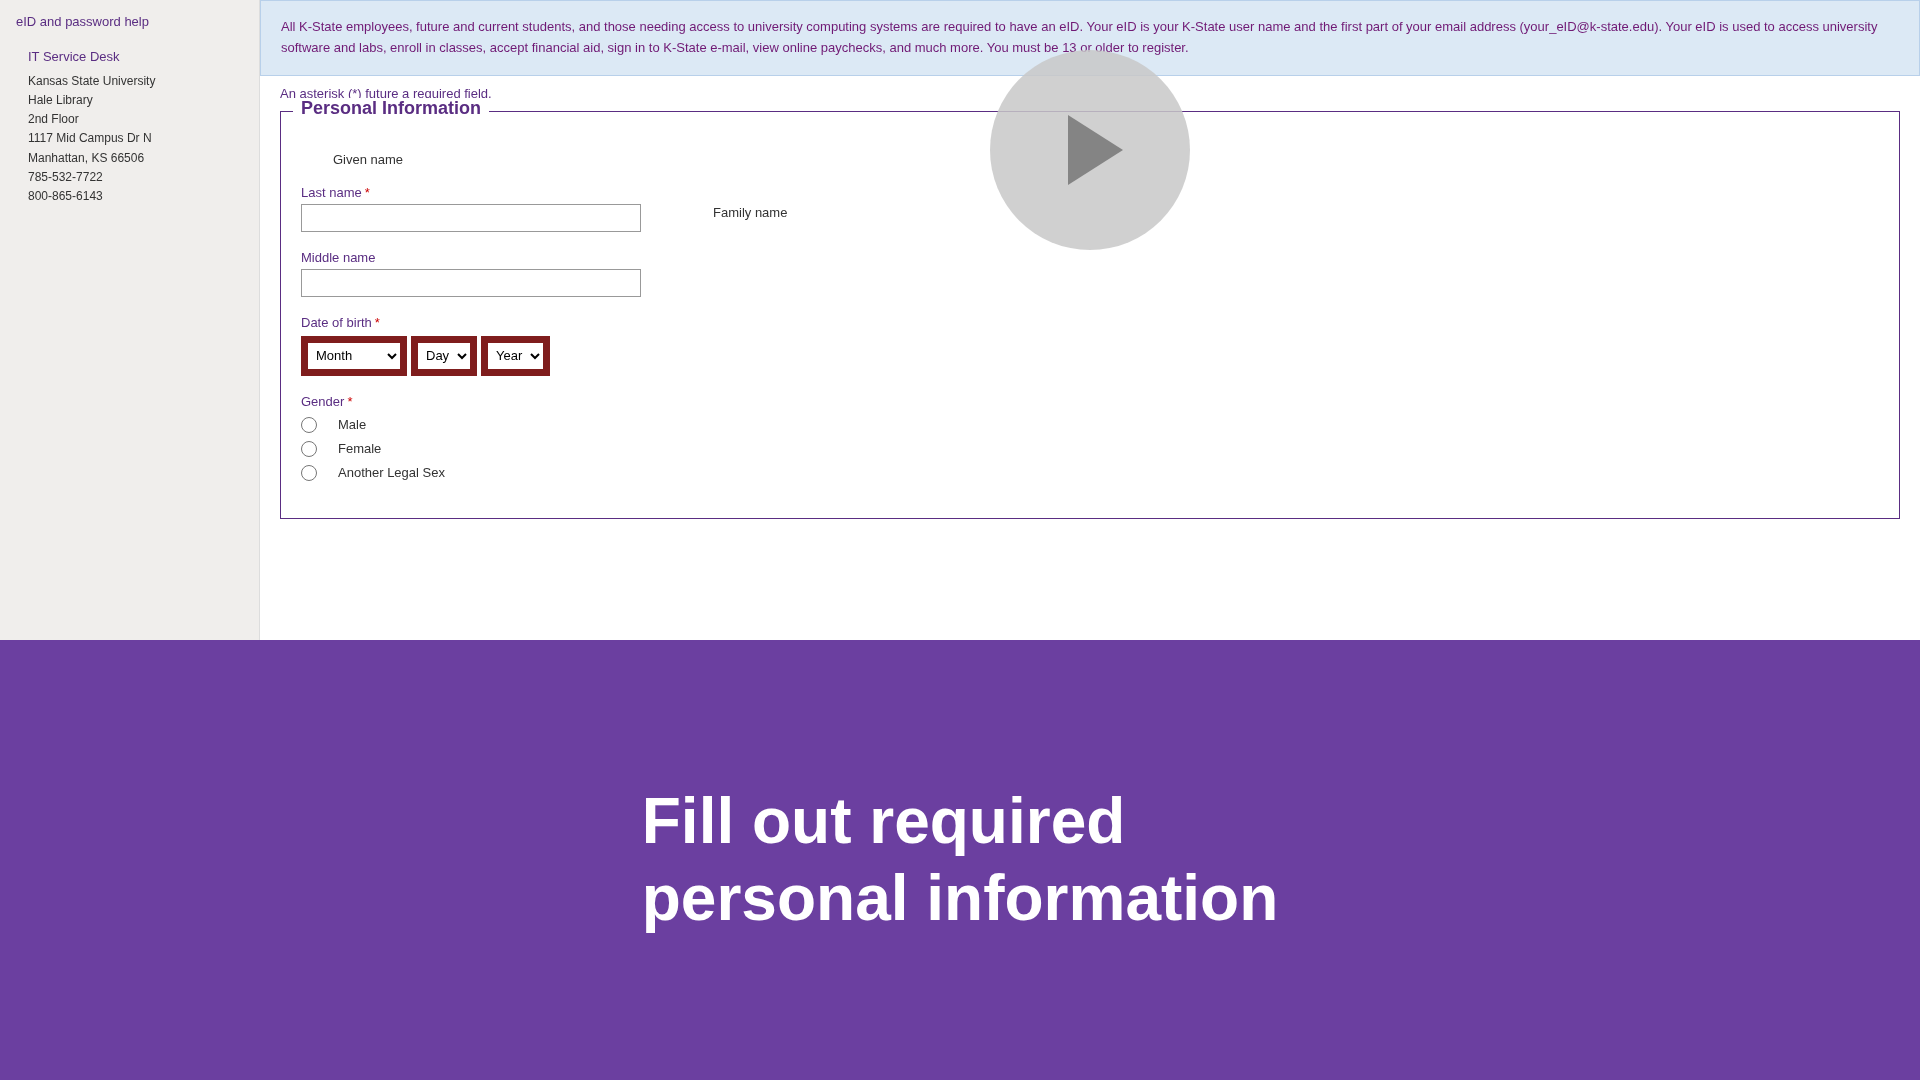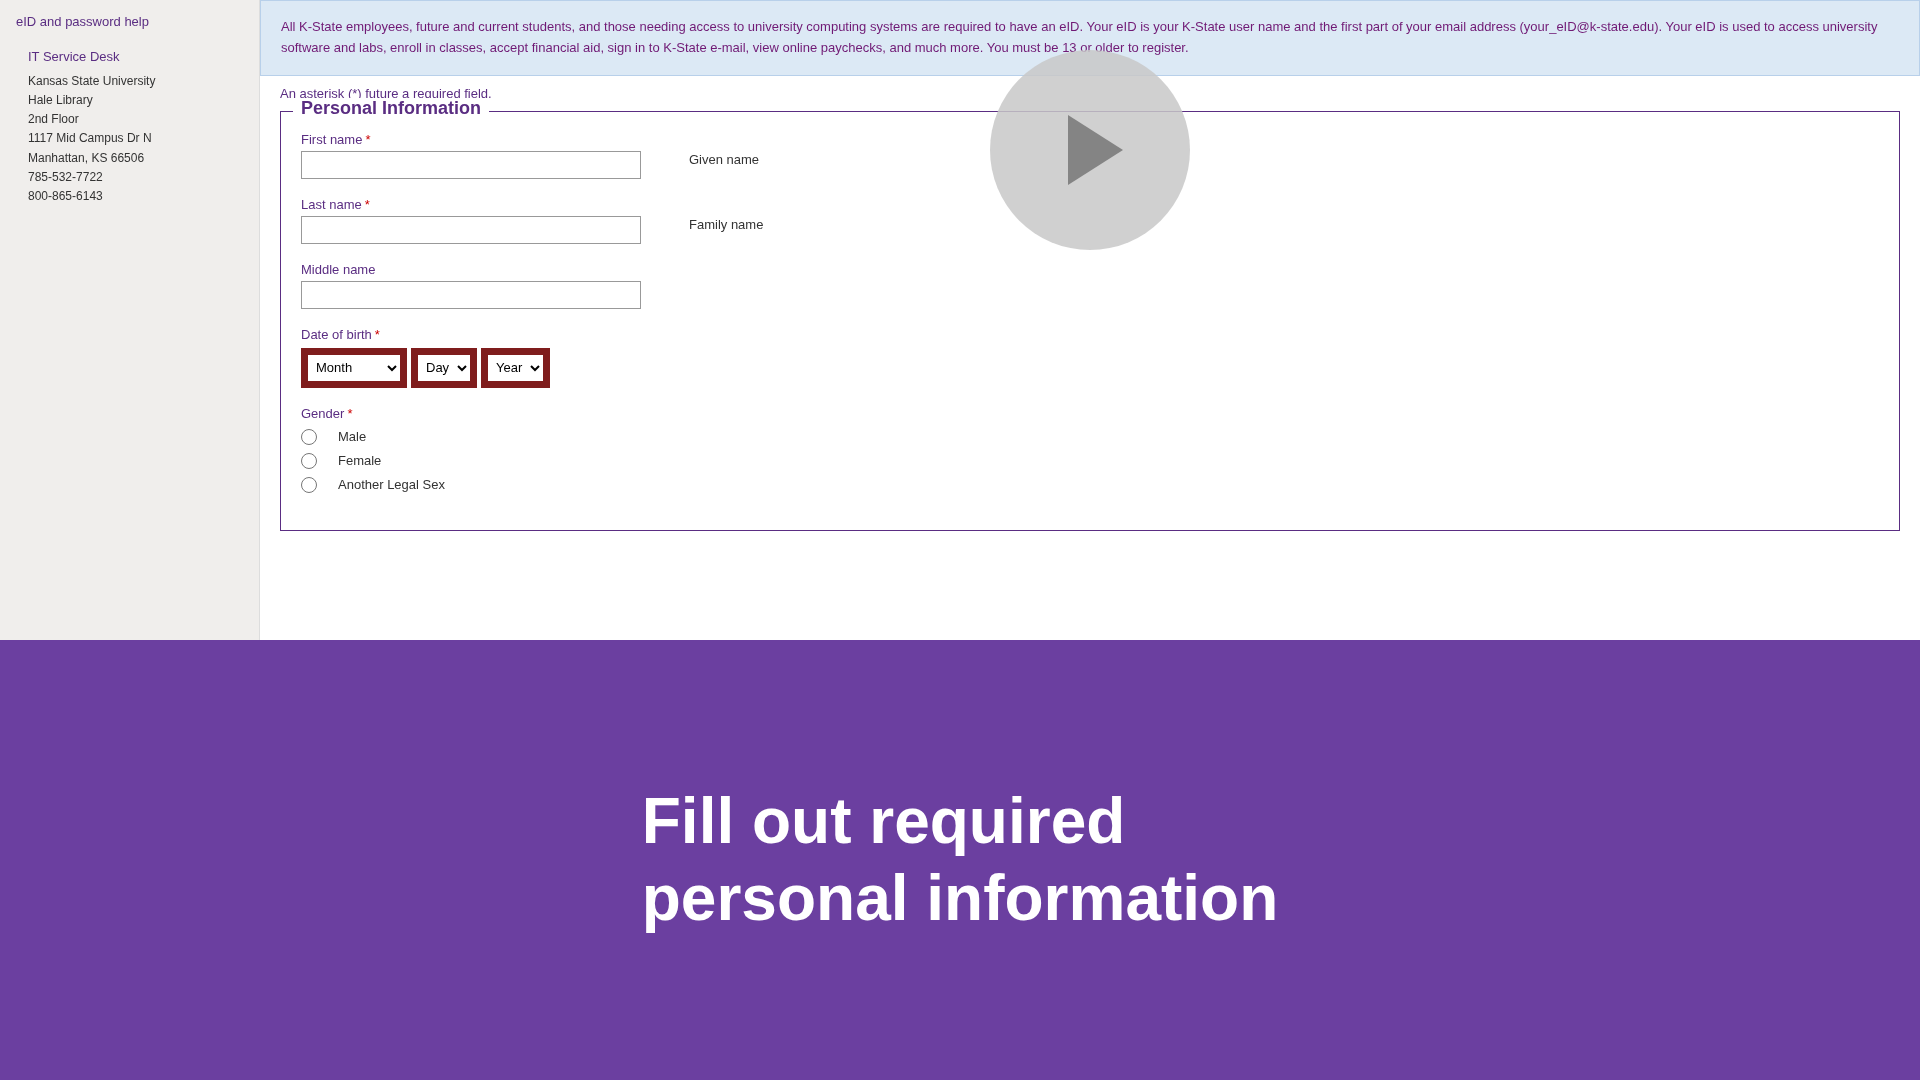--- a/index.html
+++ b/index.html
@@ -123,21 +123,21 @@
       height: 28px;
       border: 1px solid #999;
       padding: 4px 6px;
       font-size: 13px;
       background: #fff;
     }
 
     .field-hint {
       font-size: 13px;
       color: #333;
-      margin-left: 8px;
+      margin-left: 32px;
       padding-top: 20px;
     }
 
     .dob-row {
       display: flex;
       align-items: flex-start;
       margin-bottom: 18px;
     }
 
     .dob-label {
@@ -274,26 +274,20 @@
     </div>
 
     <div class="required-note">
       <span>An asterisk (*) future a required field.</span>
     </div>
 
     <div class="form-section">
       <div class="section-legend">Personal Information</div>
 
       <div class="form-row">
-        <div class="form-field">
-          <label>
-            <span>First name</span><span class="required-star">*</span>
-          </label>
-          <input type="text" style="">
-        </div>
         <div class="field-hint">Given name</div>
       </div>
 
       <div class="form-row">
         <div class="form-field">
           <label>
             <span>Last name</span><span class="required-star">*</span>
           </label>
           <input type="text" style="">
         </div>

